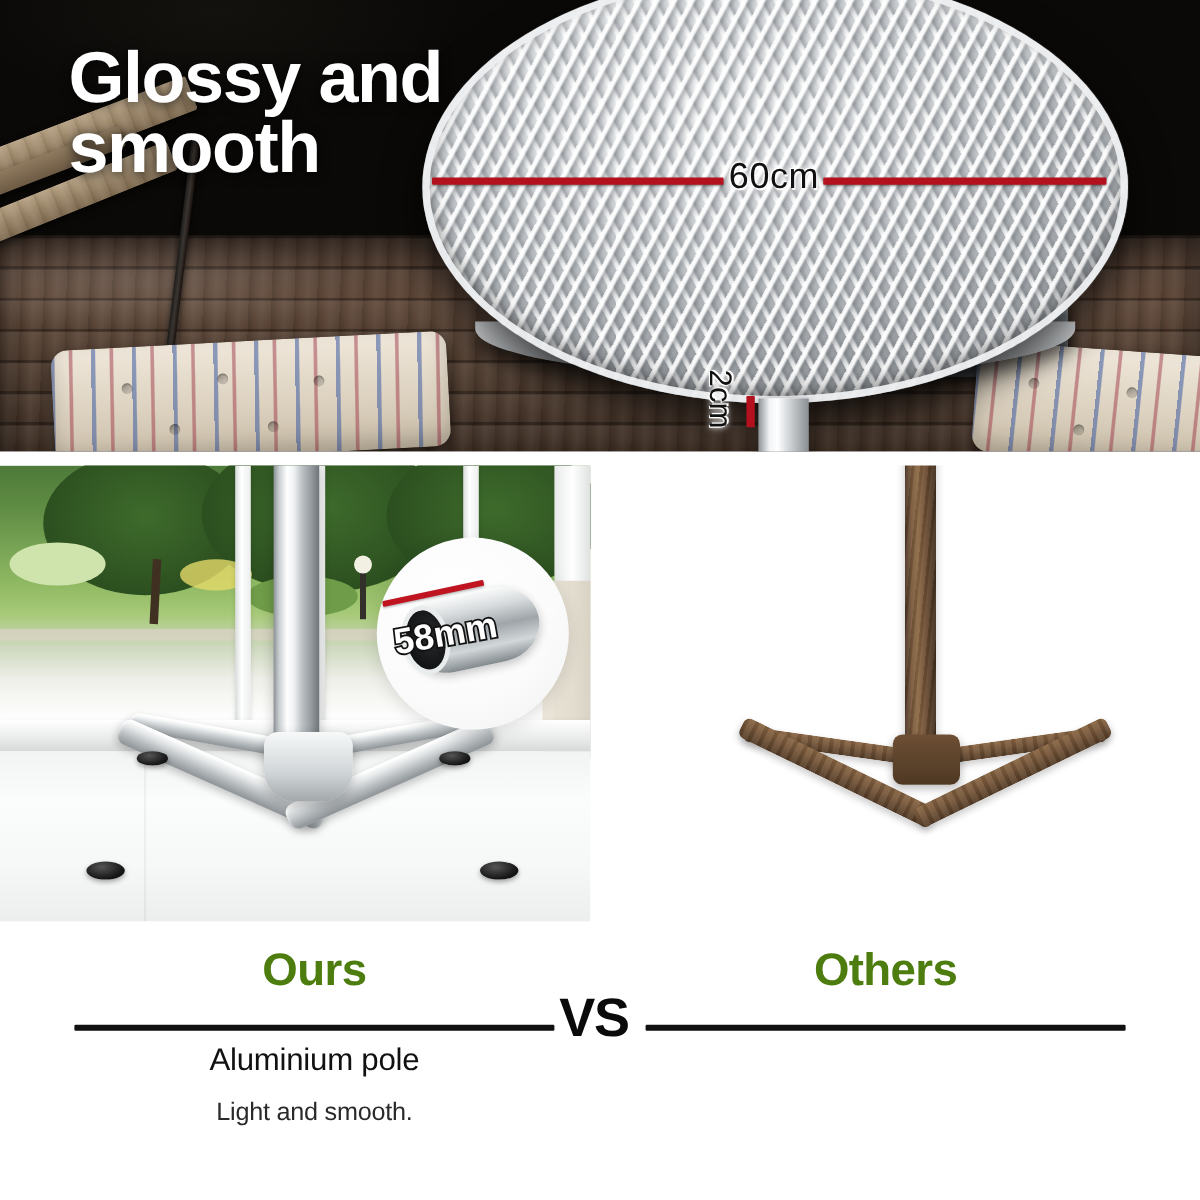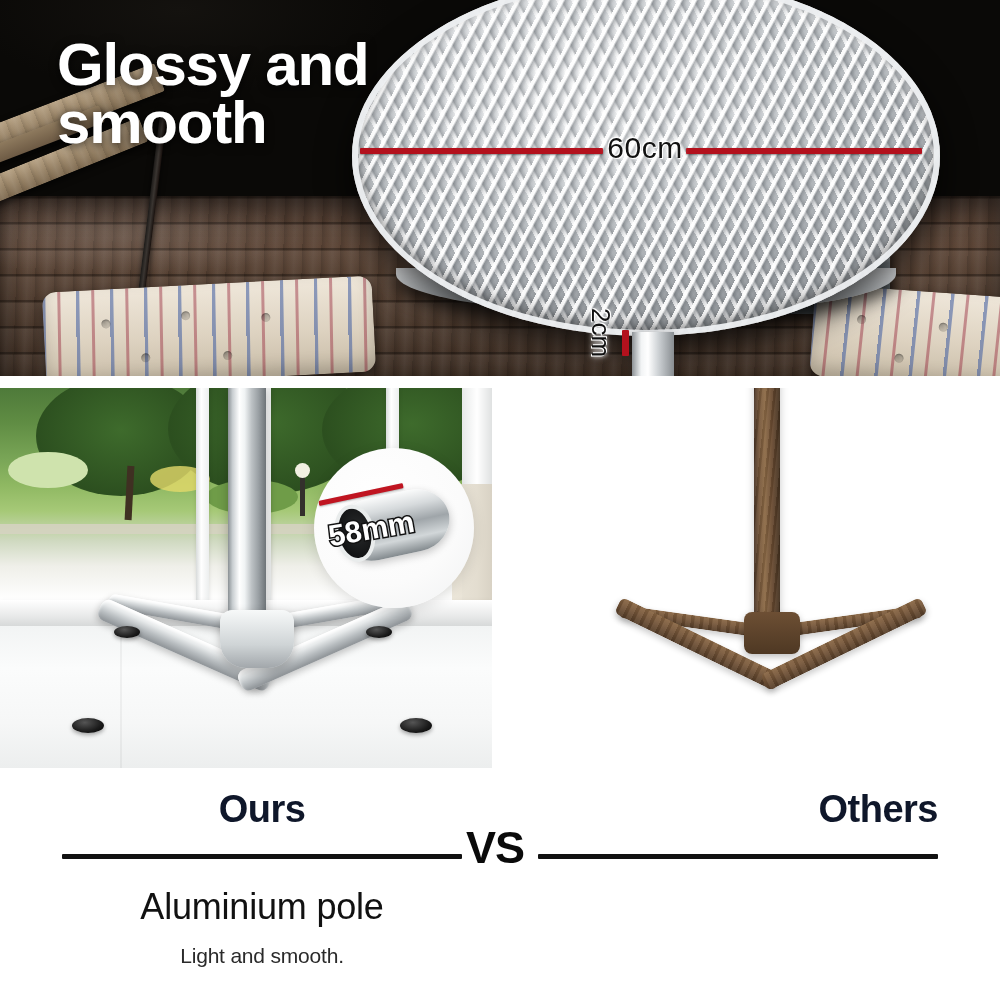--- a/index.html
+++ b/index.html
@@ -338,35 +338,35 @@
   .rhub {
     position:absolute; left:160px; top:-4px; width:56px; height:42px; border-radius:8px;
     background:linear-gradient(180deg,#6d4f34,#4e3823);
     box-shadow:0 3px 7px rgba(0,0,0,0.25);
   }
 
   
   .compare { position:absolute; left:0; top:790px; width:1000px; height:180px; }
   .col { position:absolute; top:0; width:400px; text-align:center; }
   .col-left  { left:62px; }
-  .col-right { left:538px;text-align:right; }
+  .col-right { left:538px; }
   .col-title {
-    font-size:38px; font-weight:700; color:#0f172a; letter-spacing:-0.5px; line-height:1.05;
+    font-size:38px; font-weight:700; color:#4d7c0f; letter-spacing:-0.5px; line-height:1.05;
   }
   .rule {
     position:absolute; top:64px; height:5px; background:#111; border-radius:1px;
   }
   .rule-left  { left:62px;  width:400px; }
   .rule-right { left:538px; width:400px; }
   .vs {
     position:absolute; left:466px; top:32px; width:68px; 
     font-size:45px; font-weight:700; color:#0a0a0a; letter-spacing:-1px;
   }
   .col-sub {
-    margin-top:18px; font-size:36px; font-weight:400; color:#111; letter-spacing:-0.2px;
+    font-size:26px; font-weight:400; color:#111; letter-spacing:-0.2px;
   }
   .col-note {
     margin-top:16px; font-size:21px; font-weight:400; color:#2a2a2a; letter-spacing:-0.2px;
   }
 </style>
 </head>
 <body>
 
 <div class="sheet">
 

